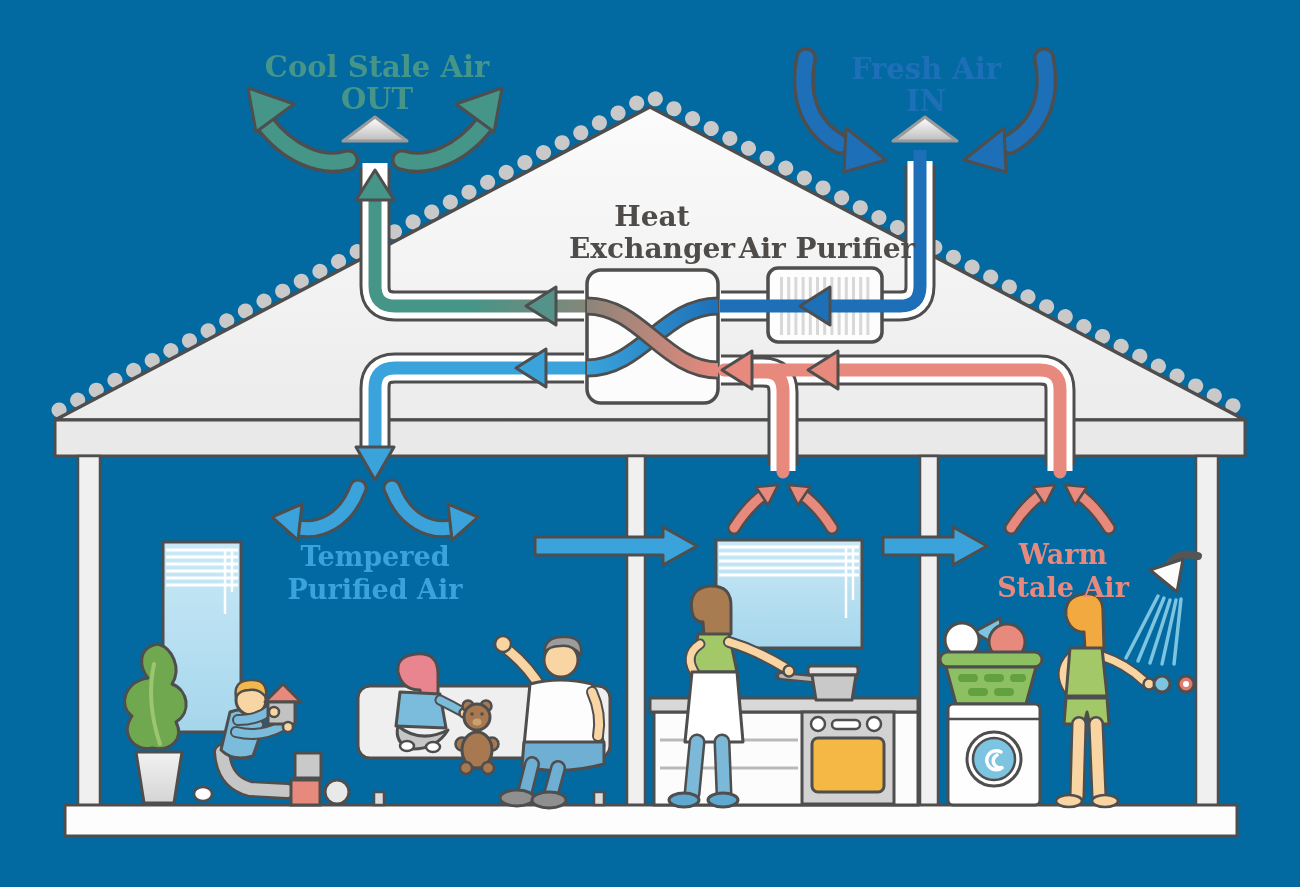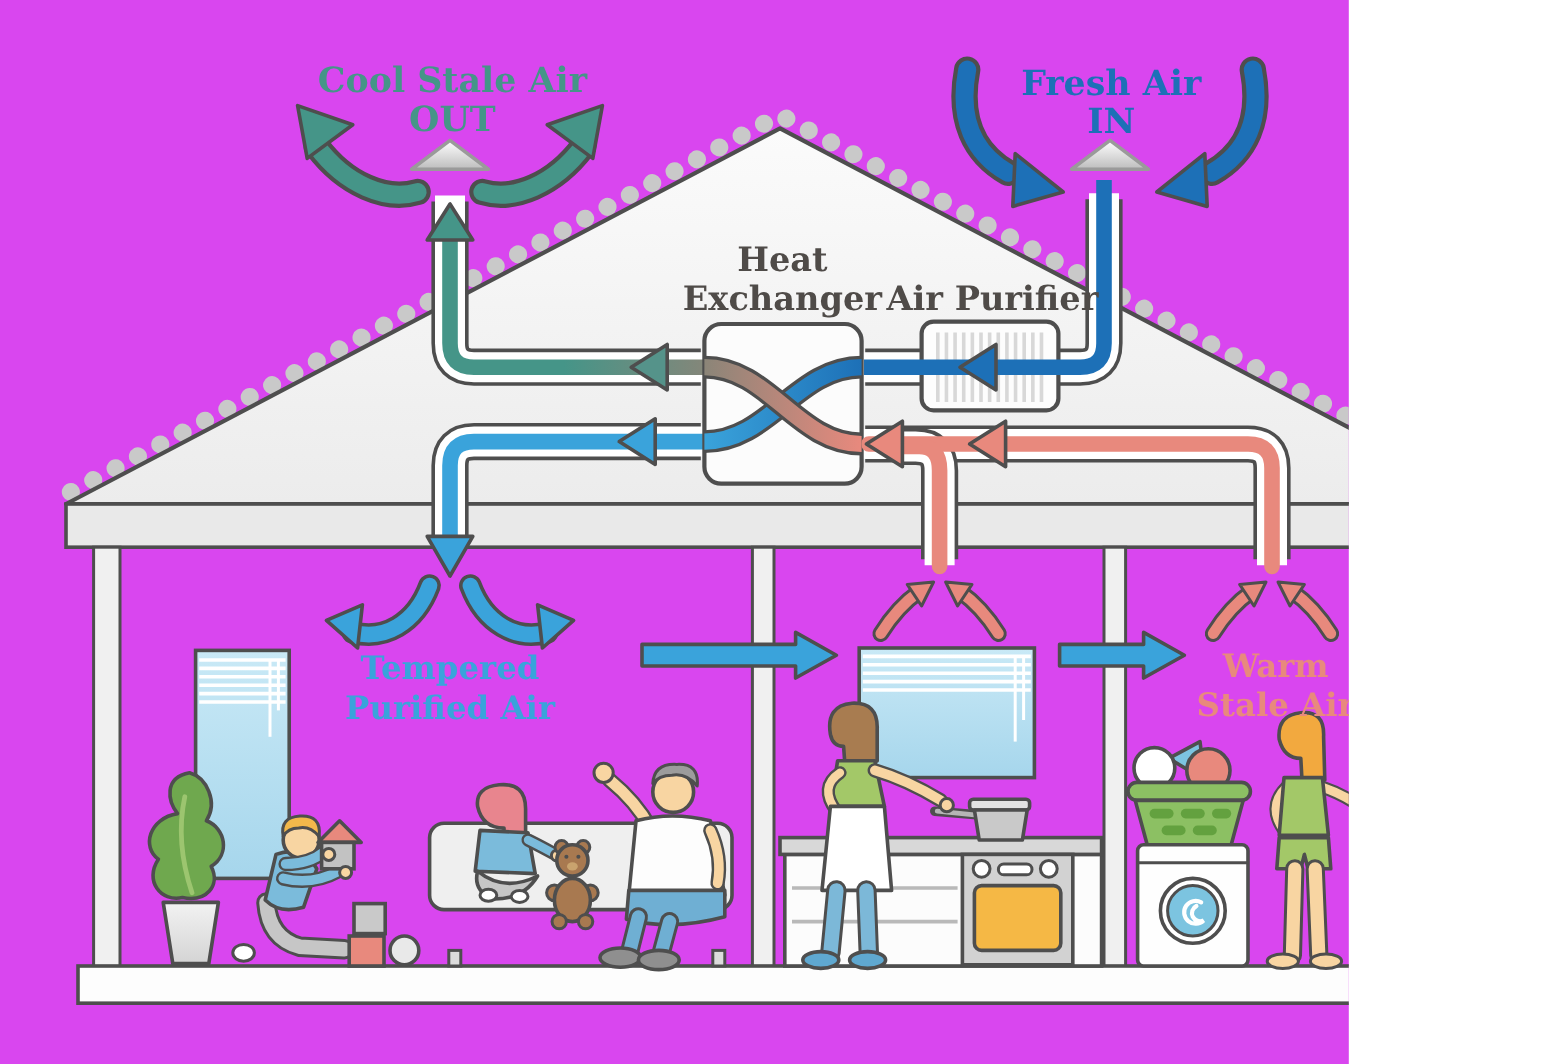--- a/index.html
+++ b/index.html
@@ -1,16 +1,16 @@
 <!DOCTYPE html>
 <html><head>
 <meta charset="utf-8">
 <style>
   html,body{margin:0;padding:0;background:#ffffff;}
-  .stage{position:relative;width:1124px;height:887px;background:#d946ef;overflow:hidden;}
+  .stage{position:relative;width:1300px;height:887px;background:#0369a1;overflow:hidden;}
   svg{display:block;}
   text{font-family:"DejaVu Serif","Liberation Serif",serif;font-weight:bold;text-anchor:middle;}
   .lbl-lg{font-size:29px;}
   .lbl-md{font-size:28px;}
   .lbl-sm{font-size:27px;}
 </style>
 </head>
 <body>
 
 <div class="stage">

